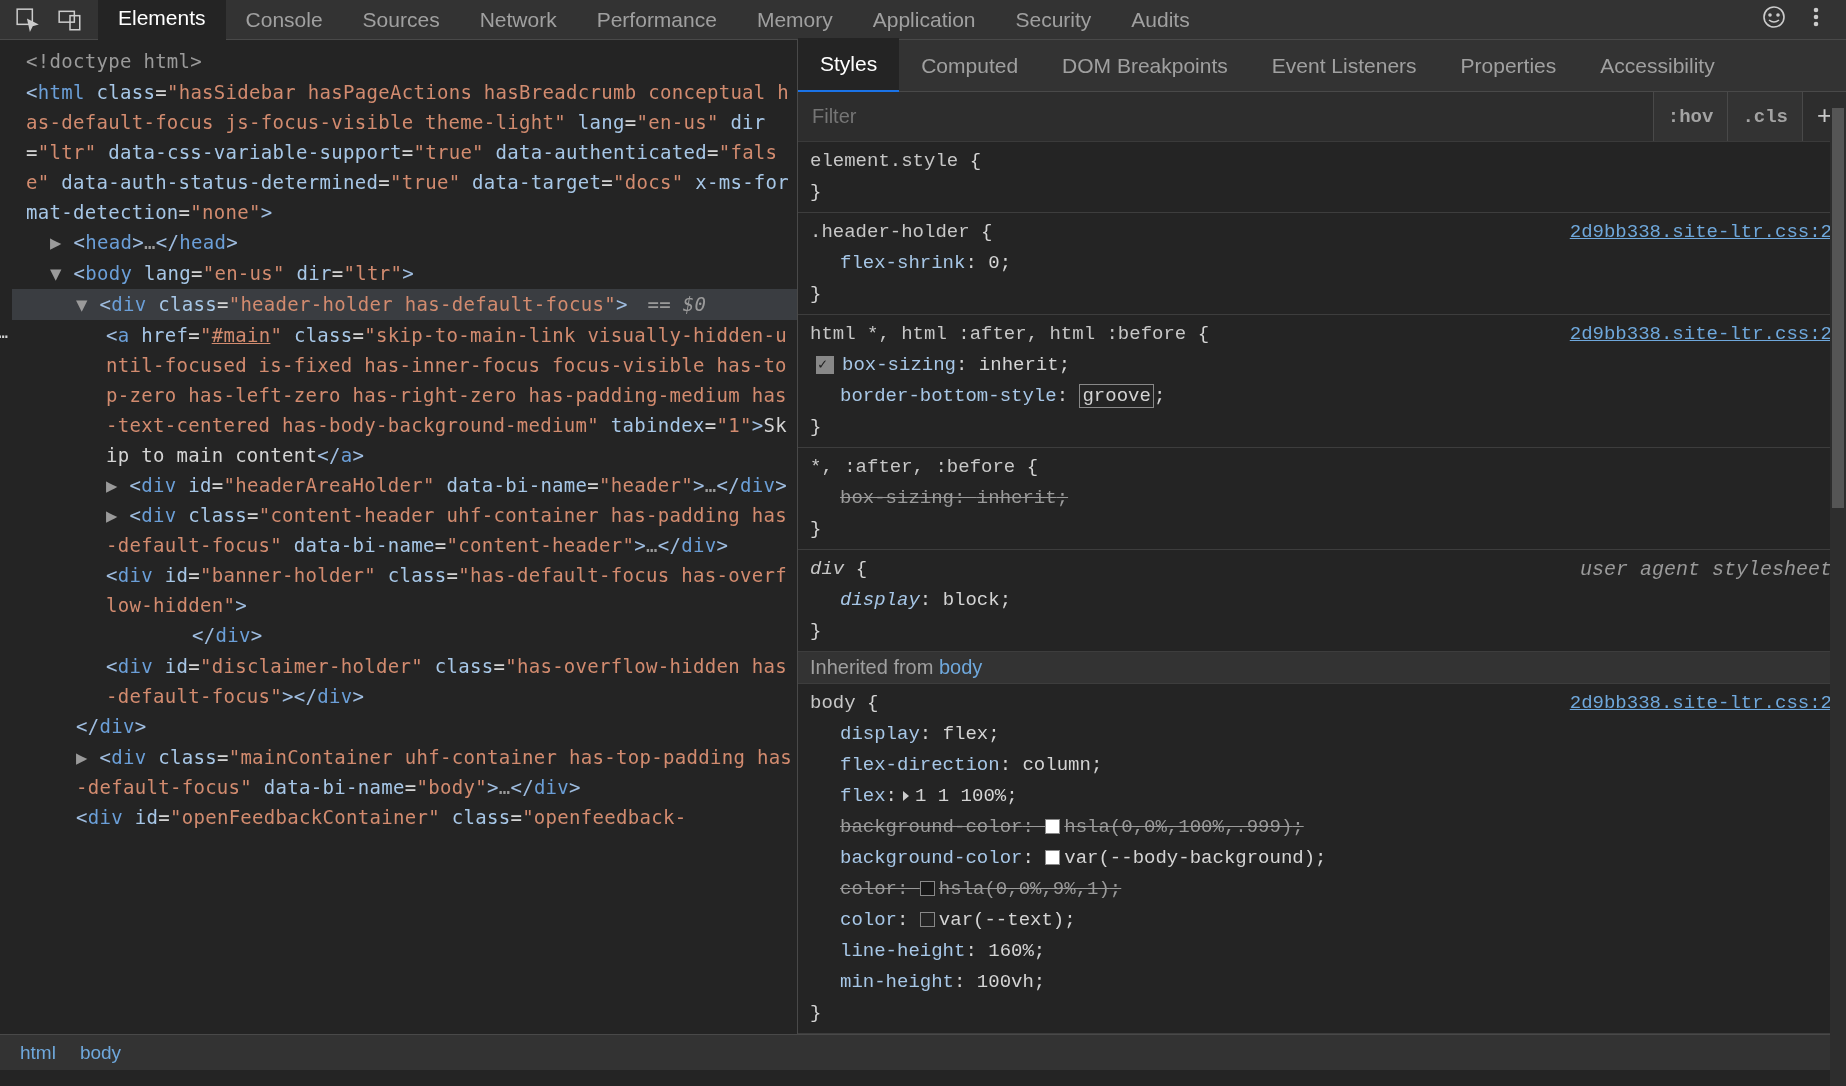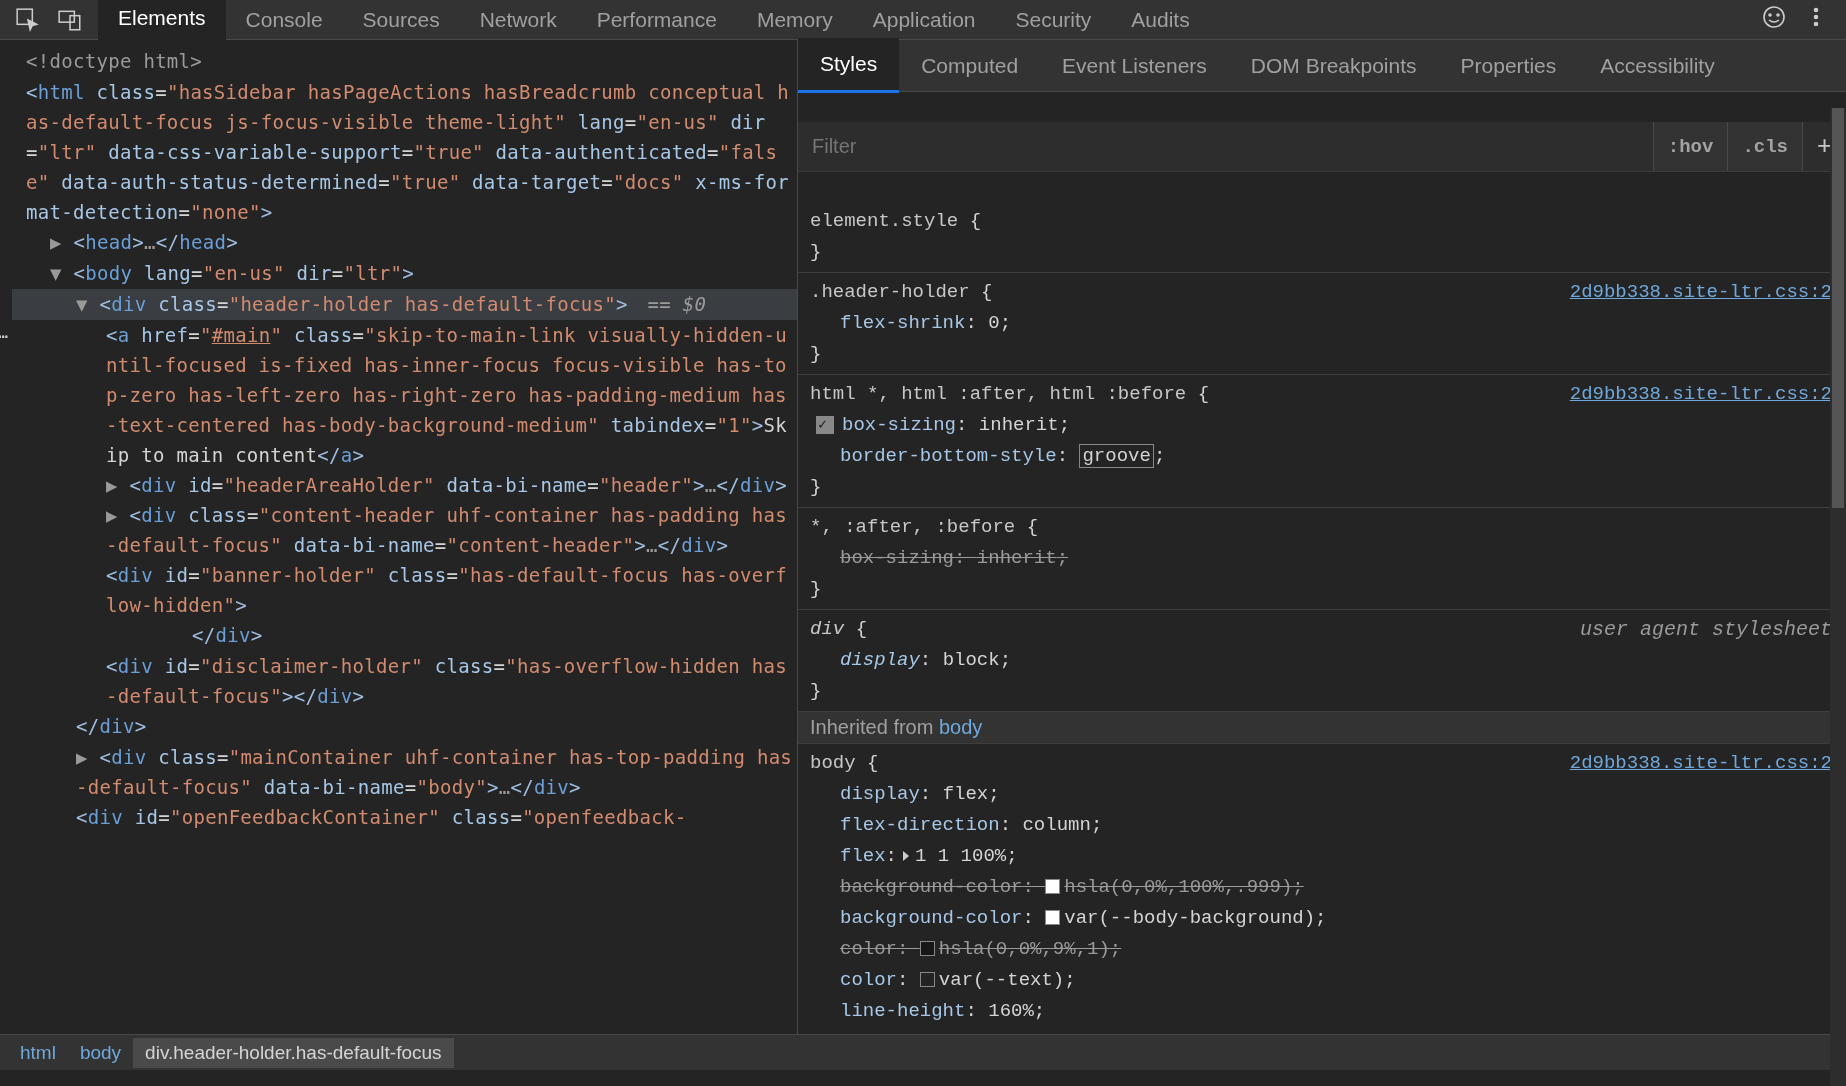--- a/index.html
+++ b/index.html
@@ -54,21 +54,21 @@
 .gray { color: #9a9a9a; }
 .ellips { color: #9a9a9a; }
 .caret { color: #9a9a9a; margin-right: 0; }
 .link-u { color: #d28b6f; text-decoration: underline; }
 .sel-line { background: #3a3d41; }
 .eqsel { color: #9a9a9a; padding-left: 8px; font-style: italic;}
 .wrap { white-space: normal; word-break: break-all; line-height: 30px; }
 
 .left-ellipsis { position: absolute; left: -2px; top: 286px; color: #d4d4d4; font-size: 17px; letter-spacing: 1px;}
 
-.styles-panel { flex: 1; display: flex; flex-direction: column; background: #242424; gap: 30px; }
+.styles-panel { flex: 1; display: flex; flex-direction: column; background: #242424; }
 .sub-tabs {
   display: flex; align-items: center; height: 52px; background: #333333;
   border-bottom: 1px solid #494949;
   font-family: -apple-system, "Segoe UI", sans-serif;
 }
 .sub-tabs .stab { padding: 0 22px; line-height: 52px; color: #a0a0a0; cursor: pointer; font-size: 21px; }
 .sub-tabs .stab.active { color: #fff; background: #242424; border-bottom: 3px solid #1a73e8; }
 
 .filter-bar {
   display: flex; align-items: center; height: 50px; background: #2d2d2d;
@@ -182,22 +182,22 @@
 
     <div class="dom-line indent3 wrap"><span class="caret">▶ </span><span class="tw">&lt;</span><span class="tg">div</span><span class="at"> class</span>=<span class="vl">"mainContainer  uhf-container has-top-padding  has-default-focus"</span><span class="at"> data-bi-name</span>=<span class="vl">"body"</span><span class="tw">&gt;</span><span class="ellips">…</span><span class="tw">&lt;/</span><span class="tg">div</span><span class="tw">&gt;</span></div>
 
     <div class="dom-line indent3 wrap"><span class="tw">&lt;</span><span class="tg">div</span><span class="at"> id</span>=<span class="vl">"openFeedbackContainer"</span><span class="at"> class</span>=<span class="vl">"openfeedback-</span></div>
   </div>
 
   <div class="styles-panel">
     <div class="sub-tabs">
       <div class="stab active">Styles</div>
       <div class="stab">Computed</div>
+      <div class="stab">DOM Breakpoints</div>
       <div class="stab">Event Listeners</div>
-      <div class="stab">DOM Breakpoints</div>
       <div class="stab">Properties</div>
       <div class="stab">Accessibility</div>
     </div>
 
     <div class="filter-bar">
       <input class="filter-input" placeholder="Filter" style="">
       <div class="hov-cls">:hov</div>
       <div class="hov-cls">.cls</div>
       <div class="plus-btn">+</div>
       <div class="corner-tri"></div>
@@ -259,14 +259,13 @@
     <div class="scrollbar-v">
         <div class="scrollbar-thumb"></div>
       </div>
   </div>
 
 </div>
 
 <div class="breadcrumb">
   <span class="crumb">html</span>
   <span class="crumb">body</span>
-  <span class="crumb sel">div.header-holder.has-default-focus</span>
 </div>
 
 </body></html>

